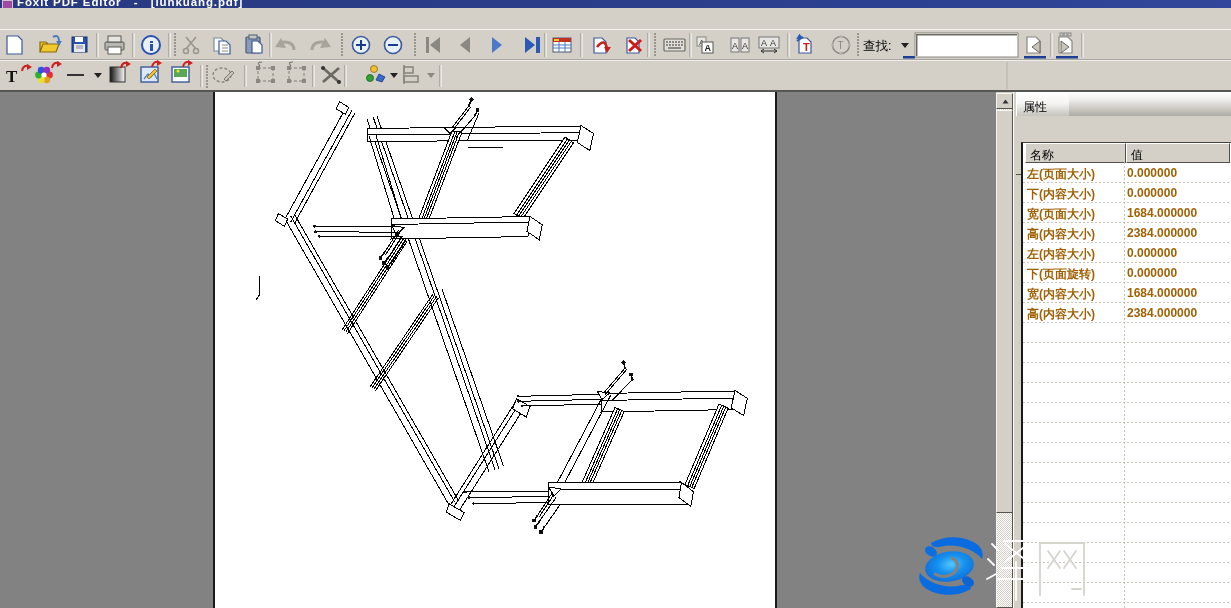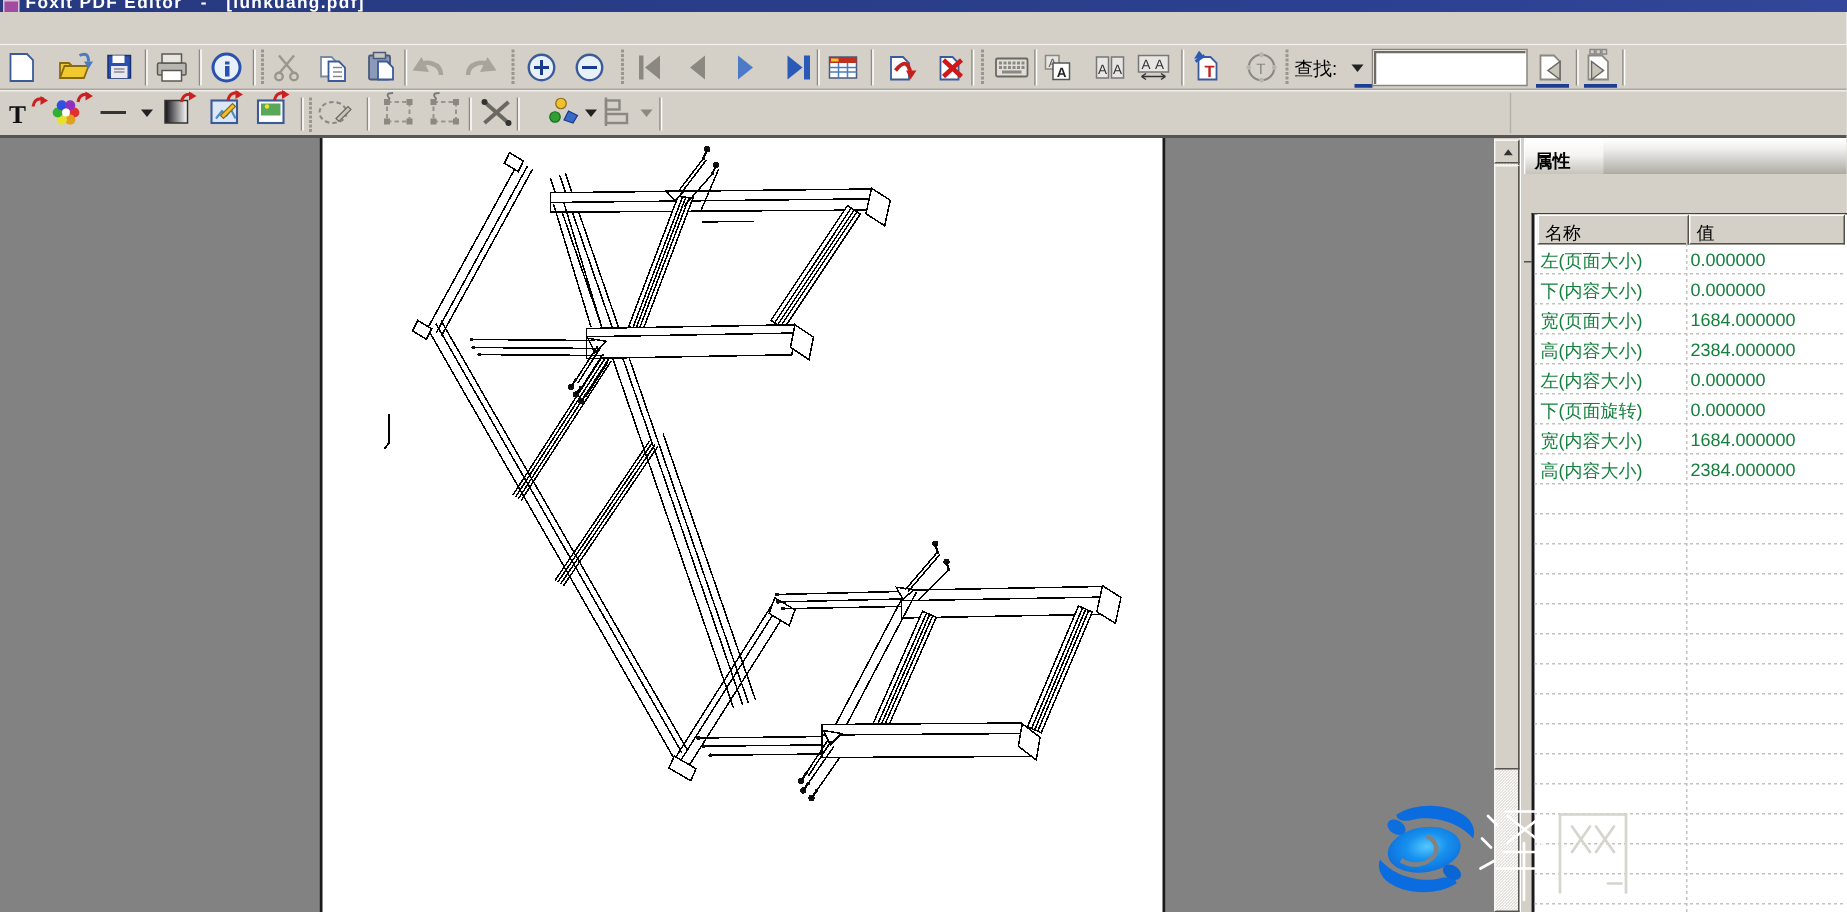--- a/index.html
+++ b/index.html
@@ -15,28 +15,28 @@
 #canvas{left:0;top:92px;width:996px;height:516px;background:#828282;overflow:hidden;}
 #page{position:absolute;left:213px;top:0;width:564px;height:516px;background:#fff;border-left:2px solid #1a1a1a;border-right:2px solid #1a1a1a;box-sizing:border-box;}
 #draw{left:0;top:0;width:1231px;height:608px;pointer-events:none;}
 #sb{left:996px;top:93px;width:17px;height:515px;background:#fff;background-image:linear-gradient(45deg,#d4d0c8 25%,transparent 25%,transparent 75%,#d4d0c8 75%),linear-gradient(45deg,#d4d0c8 25%,transparent 25%,transparent 75%,#d4d0c8 75%);background-size:2px 2px;background-position:0 0,1px 1px;}
 .btn3d{background:#d4d0c8;border-top:1px solid #f6f5f2;border-left:1px solid #f6f5f2;border-right:1px solid #57544e;border-bottom:1px solid #57544e;box-sizing:border-box;}
 #sbup{left:996px;top:93px;width:17px;height:16px;}
 #sbthumb{left:996px;top:110px;width:17px;height:403px;}
 #splitter{left:1013px;top:92px;width:8px;height:516px;background:#d4d0c8;border-left:1px solid #fff;box-sizing:border-box;}
 #panel{left:1016px;top:92px;width:215px;height:516px;background:#d4d0c8;}
 #ptitle{left:1016px;top:92px;width:215px;height:24px;background:linear-gradient(to bottom,#ffffff 0%,#f0efec 30%,#aeaba4 100%);}
-#ptab{left:1016px;top:93px;width:52px;height:23px;background:linear-gradient(to bottom,#ffffff 0%,#f5f4f2 45%,#c6c3bc 100%);border-left:1px solid #fff;color:#000;font-size:12.5px;font-weight:bold;}
+#ptab{left:1016px;top:93px;width:52px;height:23px;background:linear-gradient(to bottom,#ffffff 0%,#f5f4f2 45%,#c6c3bc 100%);border-left:1px solid #fff;color:#000;font-size:12.5px;}
 #ptab span{position:absolute;left:6px;top:6px;font-size:12px;}
 #pagetab{left:1016px;top:116px;width:45px;height:23px;background:#d4d0c8;border-right:1.5px solid #55524c;border-bottom:1.5px solid #55524c;box-sizing:border-box;color:#101018;font-size:12px;margin-top:36px;}
 #pagetab span{position:absolute;left:8px;top:5px;font-size:11px;}
 #ptable{left:1021px;top:142px;width:240px;height:466px;background:#fff;border-left:2px solid #1a1a1a;border-top:1px solid #45423c;box-sizing:border-box;}
 .hdr{position:absolute;top:0;height:20px;background:#d4d0c8;border-top:1px solid #fff;border-left:1px solid #fff;border-right:1px solid #55524c;border-bottom:1px solid #55524c;box-sizing:border-box;font-size:12px;color:#000;}
 .hdr span{position:absolute;left:4px;top:3px;}
-.prow{position:absolute;left:0;width:206px;height:20px;font-size:12px;color:#15803d;}
+.prow{position:absolute;left:0;width:206px;height:20px;font-size:12px;color:#a16207;font-weight:bold;}
 .plabel{position:absolute;left:4px;top:3px;}
 .pval{position:absolute;left:104px;top:3px;}
 .dashh{position:absolute;left:0;width:206px;height:1px;background-image:repeating-linear-gradient(90deg,#c6c2b9 0 2px,transparent 2px 4px);}
 #dashv{left:1124px;top:162px;width:1px;height:446px;background-image:repeating-linear-gradient(180deg,#c6c2b9 0 2px,transparent 2px 4px);}
 </style>
 </head>
 <body>
 <div id="app">
   <div class="abs" id="titlebar">
       <div id="appico"></div>

